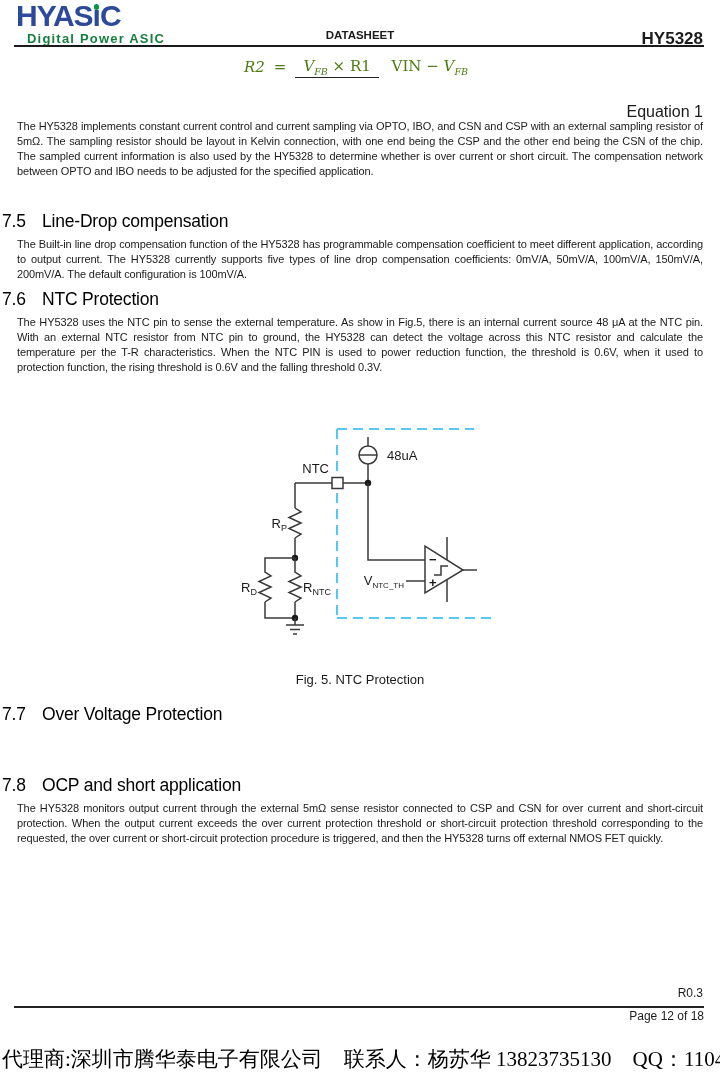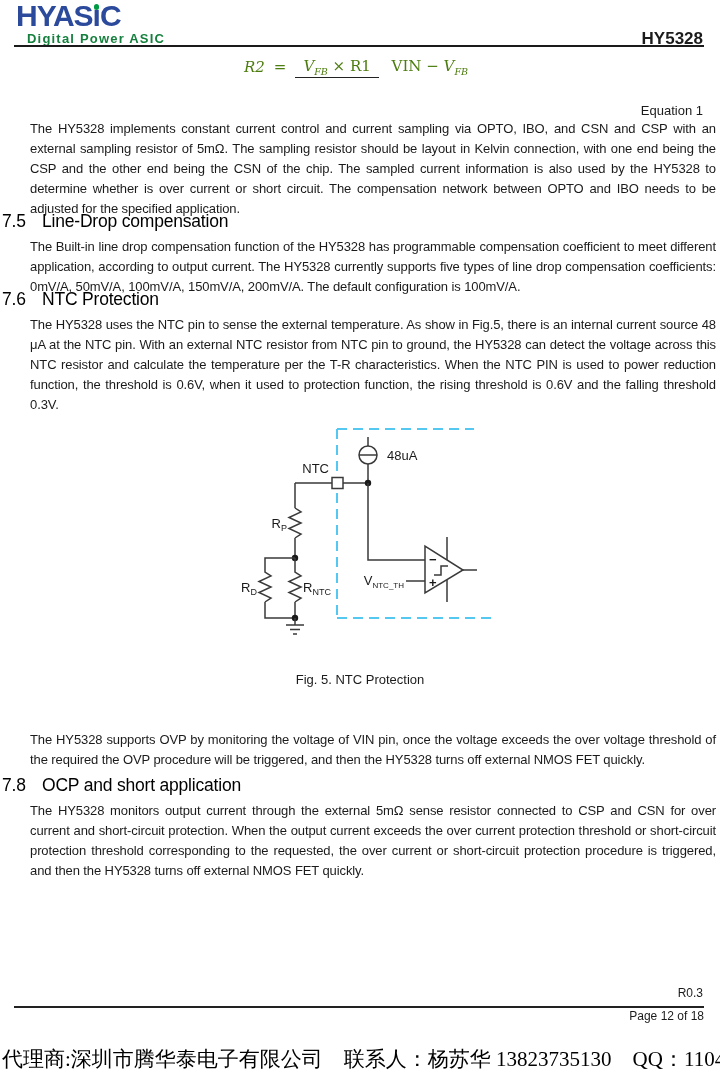--- a/index.html
+++ b/index.html
@@ -17,25 +17,25 @@
   .header-rule{position:absolute;left:14px;right:16px;top:45px;height:2px;background:#1a1a1a;}
 
   
   .equation{position:absolute;left:0;top:57px;width:720px;display:flex;justify-content:center;
             align-items:center;gap:9px;font-family:"DejaVu Serif",serif;font-size:15px;color:#4d7c0f;}
   .eq-lhs,.eq-var{font-style:italic;}
   .frac{display:inline-block;text-align:center;}
   .frac .num{padding:0 8px 2px 8px;border-bottom:1.4px solid #222;}
   .frac .den{padding:2px 8px 0 8px;}
   sub.eq-sub{font-size:9.5px;font-style:italic;}
-  .equation-label{position:absolute;right:17px;top:103px;font-size:13px;}
+  .equation-label{position:absolute;right:17px;top:103px;font-size:16px;}
 
   
-  .para{position:absolute;left:30px;width:686px;text-align:justify;font-size:13px;
-        line-height:20px;letter-spacing:-0.1px;}
+  .para{position:absolute;left:17px;width:686px;text-align:justify;font-size:11px;
+        line-height:15px;letter-spacing:-0.1px;}
   .sec-heading{position:absolute;left:2px;font-size:17.5px;font-weight:400;color:#000000;letter-spacing:-0.2px;}
   .sec-num{display:inline-block;width:40px;}
   .p-intro{top:119px;}
   .h75{top:211px;}  .p75{top:237px;}
   .h76{top:289px;}  .p76{top:315px;}
   .h77{top:704px;}  .p77{top:730px;}
   .h78{top:775px;}  .p78{top:801px;}
 
   
   .figure-svg{position:absolute;left:0;top:420px;}
@@ -58,20 +58,21 @@
 </style>
 </head>
 <body>
 
 <div class="page">
 
   <div class="logo">
     <div class="logo-title"><span>HYAS</span><span class="logo-i"><span class="dot"></span><span>ı</span></span><span>C</span></div>
     <div class="logo-subtitle">Digital Power ASIC</div>
   </div>
+  <div class="doc-type">DATASHEET</div>
   <div class="part-number">HY5328</div>
   <div class="header-rule"></div>
 
   <div class="equation">
     <span class="eq-lhs">R2</span>
     <span>=</span>
     <span class="frac">
       <span class="num"><span class="eq-var">V</span><sub class="eq-sub">FB</sub> <span>× R1</span></span>
       <span class="den"><span>VIN −</span> <span class="eq-var">V</span><sub class="eq-sub">FB</sub></span>
     </span>
@@ -121,21 +122,21 @@
     <polygon class="sym" points="425,126 425,173 463,150" stroke-width="1.6"></polygon>
     <path class="wire" d="M447,117 V140 M447,160 V182"></path>
     <path class="wire" d="M463,150 H477"></path>
     <path class="wire" d="M434,155 h7 v-9 h7 M441,155 v-9" stroke-width="1.3"></path>
     <text class="figtext figsign" x="429" y="144">−</text>
     <text class="figtext figsign" x="429" y="167">+</text>
     <text class="figtext" x="404" y="165" text-anchor="end"><tspan>V</tspan><tspan class="figsub-sm" dy="3">NTC_TH</tspan></text>
   </svg>
   <div class="fig-caption">Fig. 5. NTC Protection</div>
 
-  <div class="para p77">The HY5328 supports OVP by monitoring the voltage of VIN pin, once the voltage exceeds the over voltage threshold of the required the OVP procedure will be triggered, and then the HY5328 turns off external NMOS FET quickly.</div>
+  <div class="sec-heading h77"><span class="sec-num">7.7</span><span>Over Voltage Protection</span></div>
 
   <div class="sec-heading h78"><span class="sec-num">7.8</span><span>OCP and short application</span></div>
   <div class="para p78">The HY5328 monitors output current through the external 5mΩ sense resistor connected to CSP and CSN for over current and short-circuit protection. When the output current exceeds the over current protection threshold or short-circuit protection threshold corresponding to the requested, the over current or short-circuit protection procedure is triggered, and then the HY5328 turns off external NMOS FET quickly.</div>
 
   <div class="footer-revision">R0.3</div>
   <div class="footer-rule"></div>
   <div class="footer-page">Page 12 of 18</div>
 
   <div class="distributor">代理商:深圳市腾华泰电子有限公司　联系人：杨苏华 13823735130　QQ：110455796</div>
 

